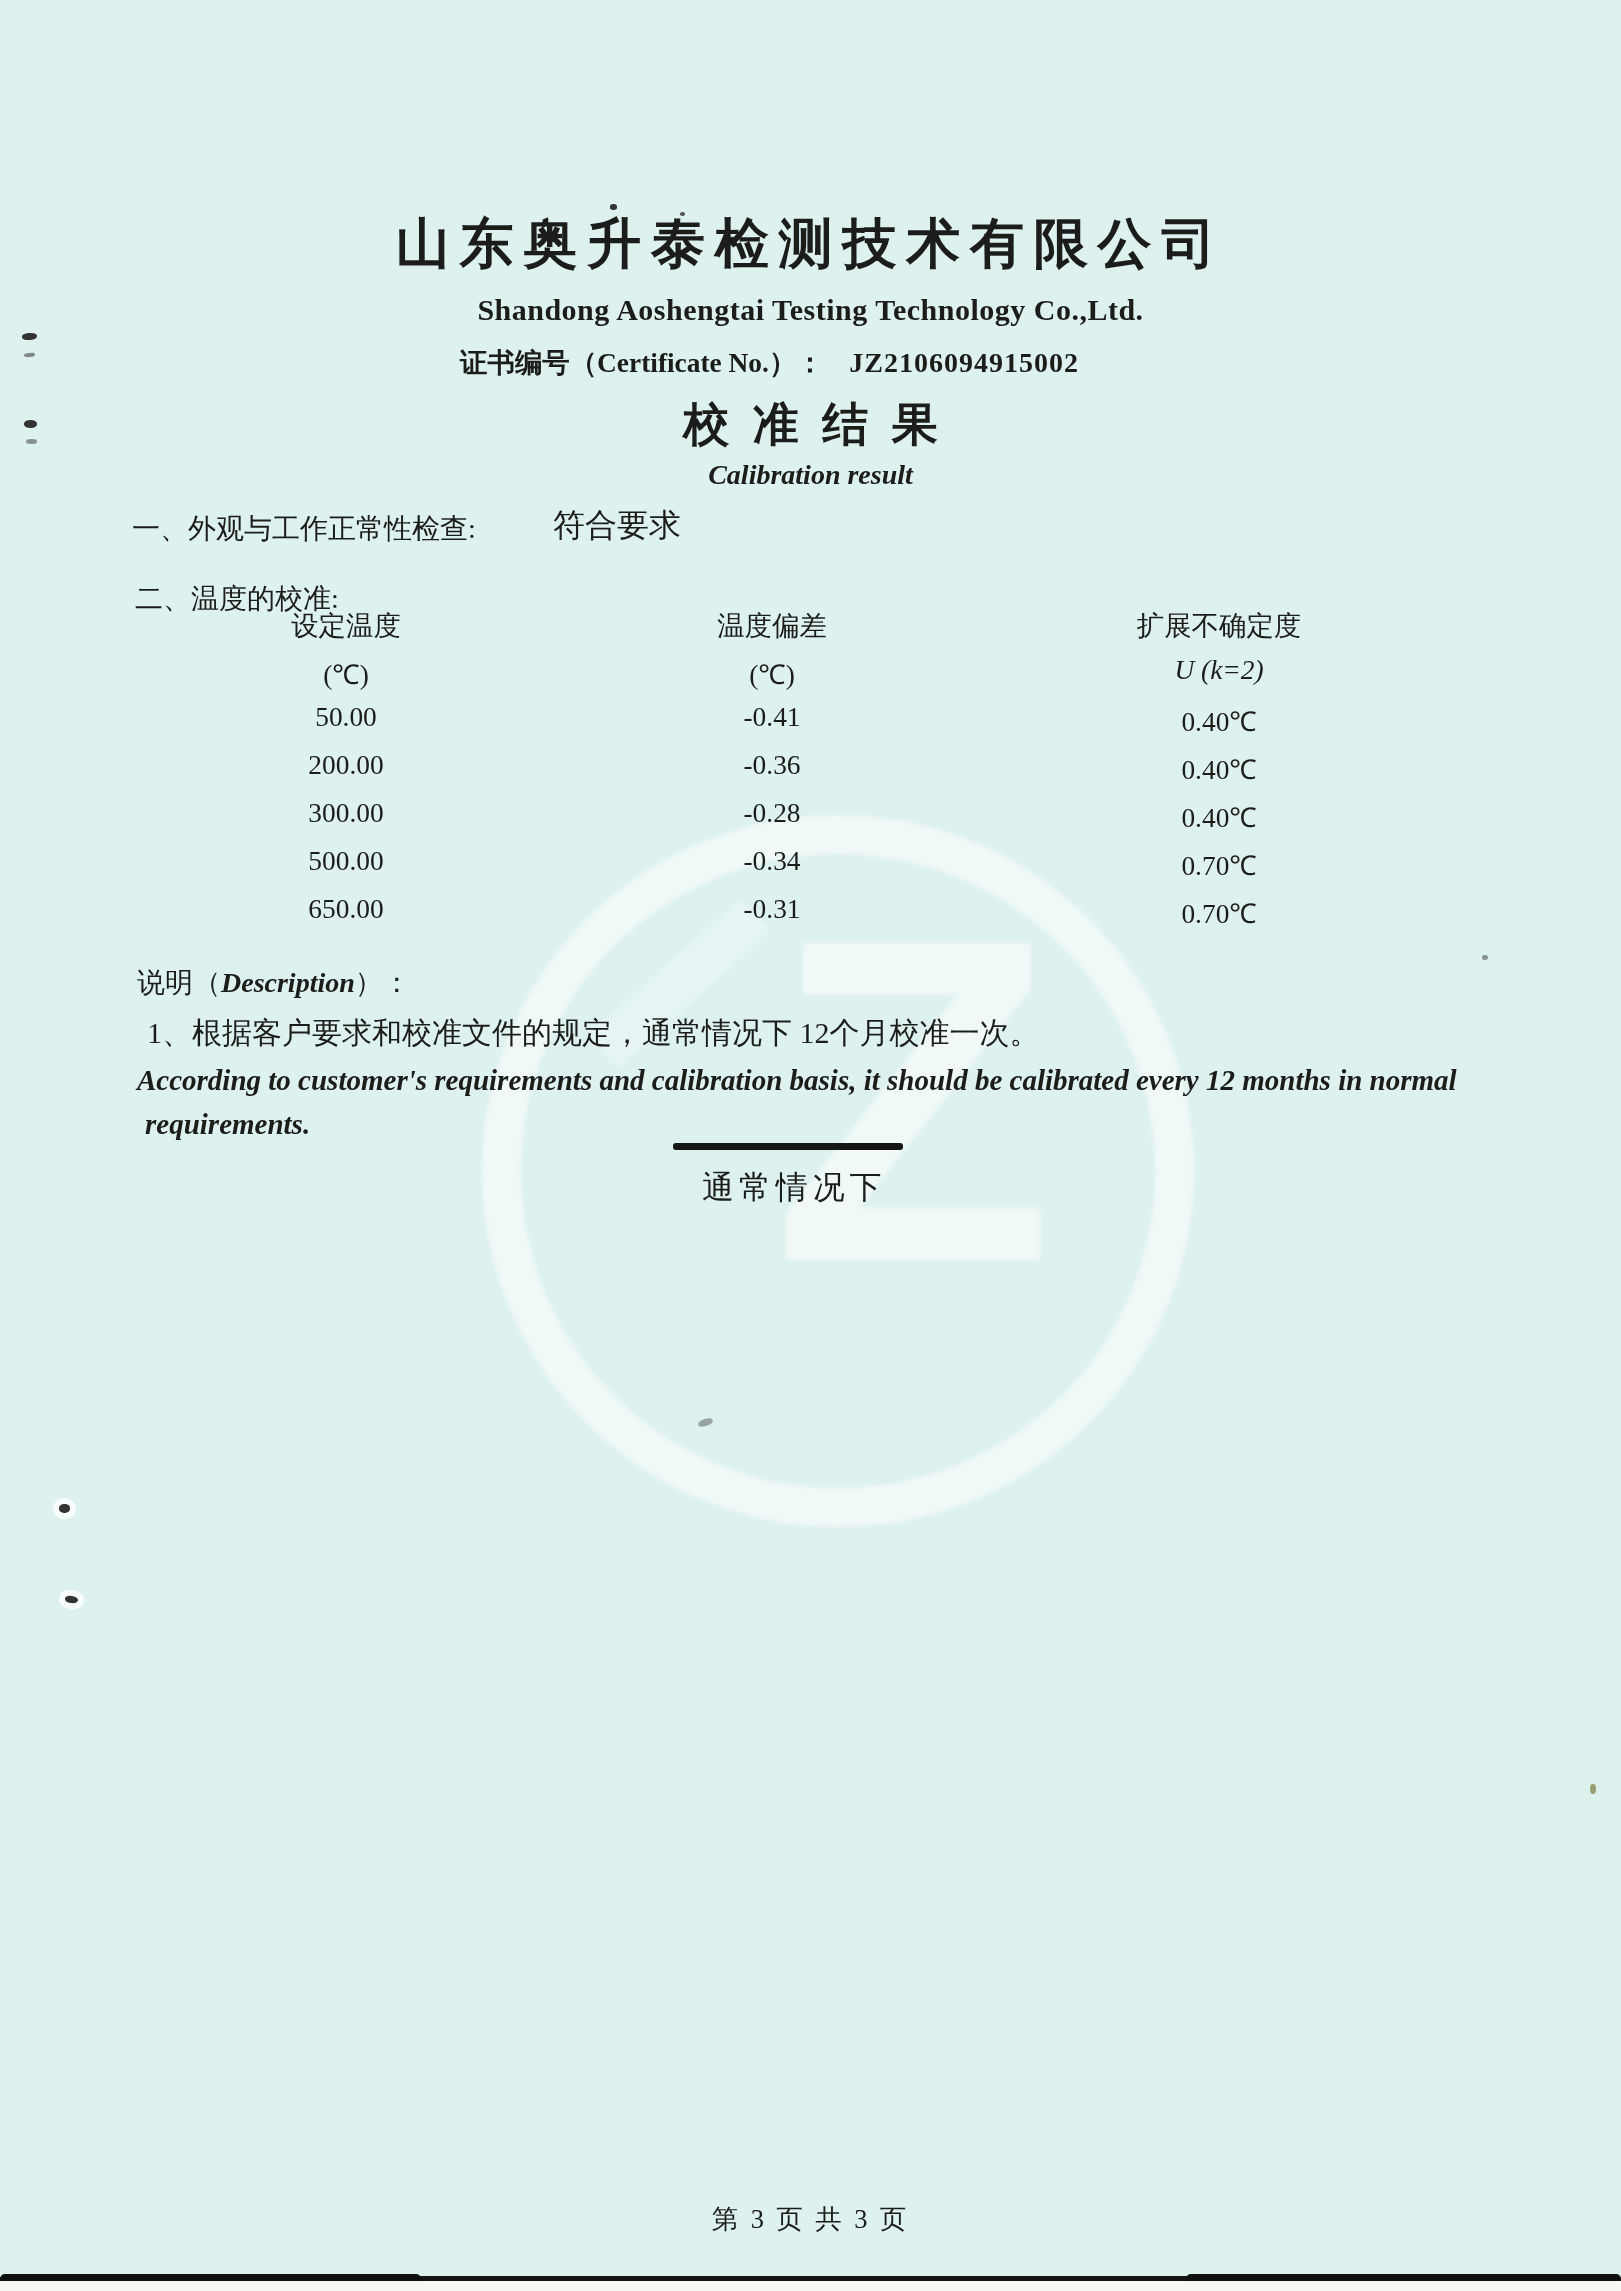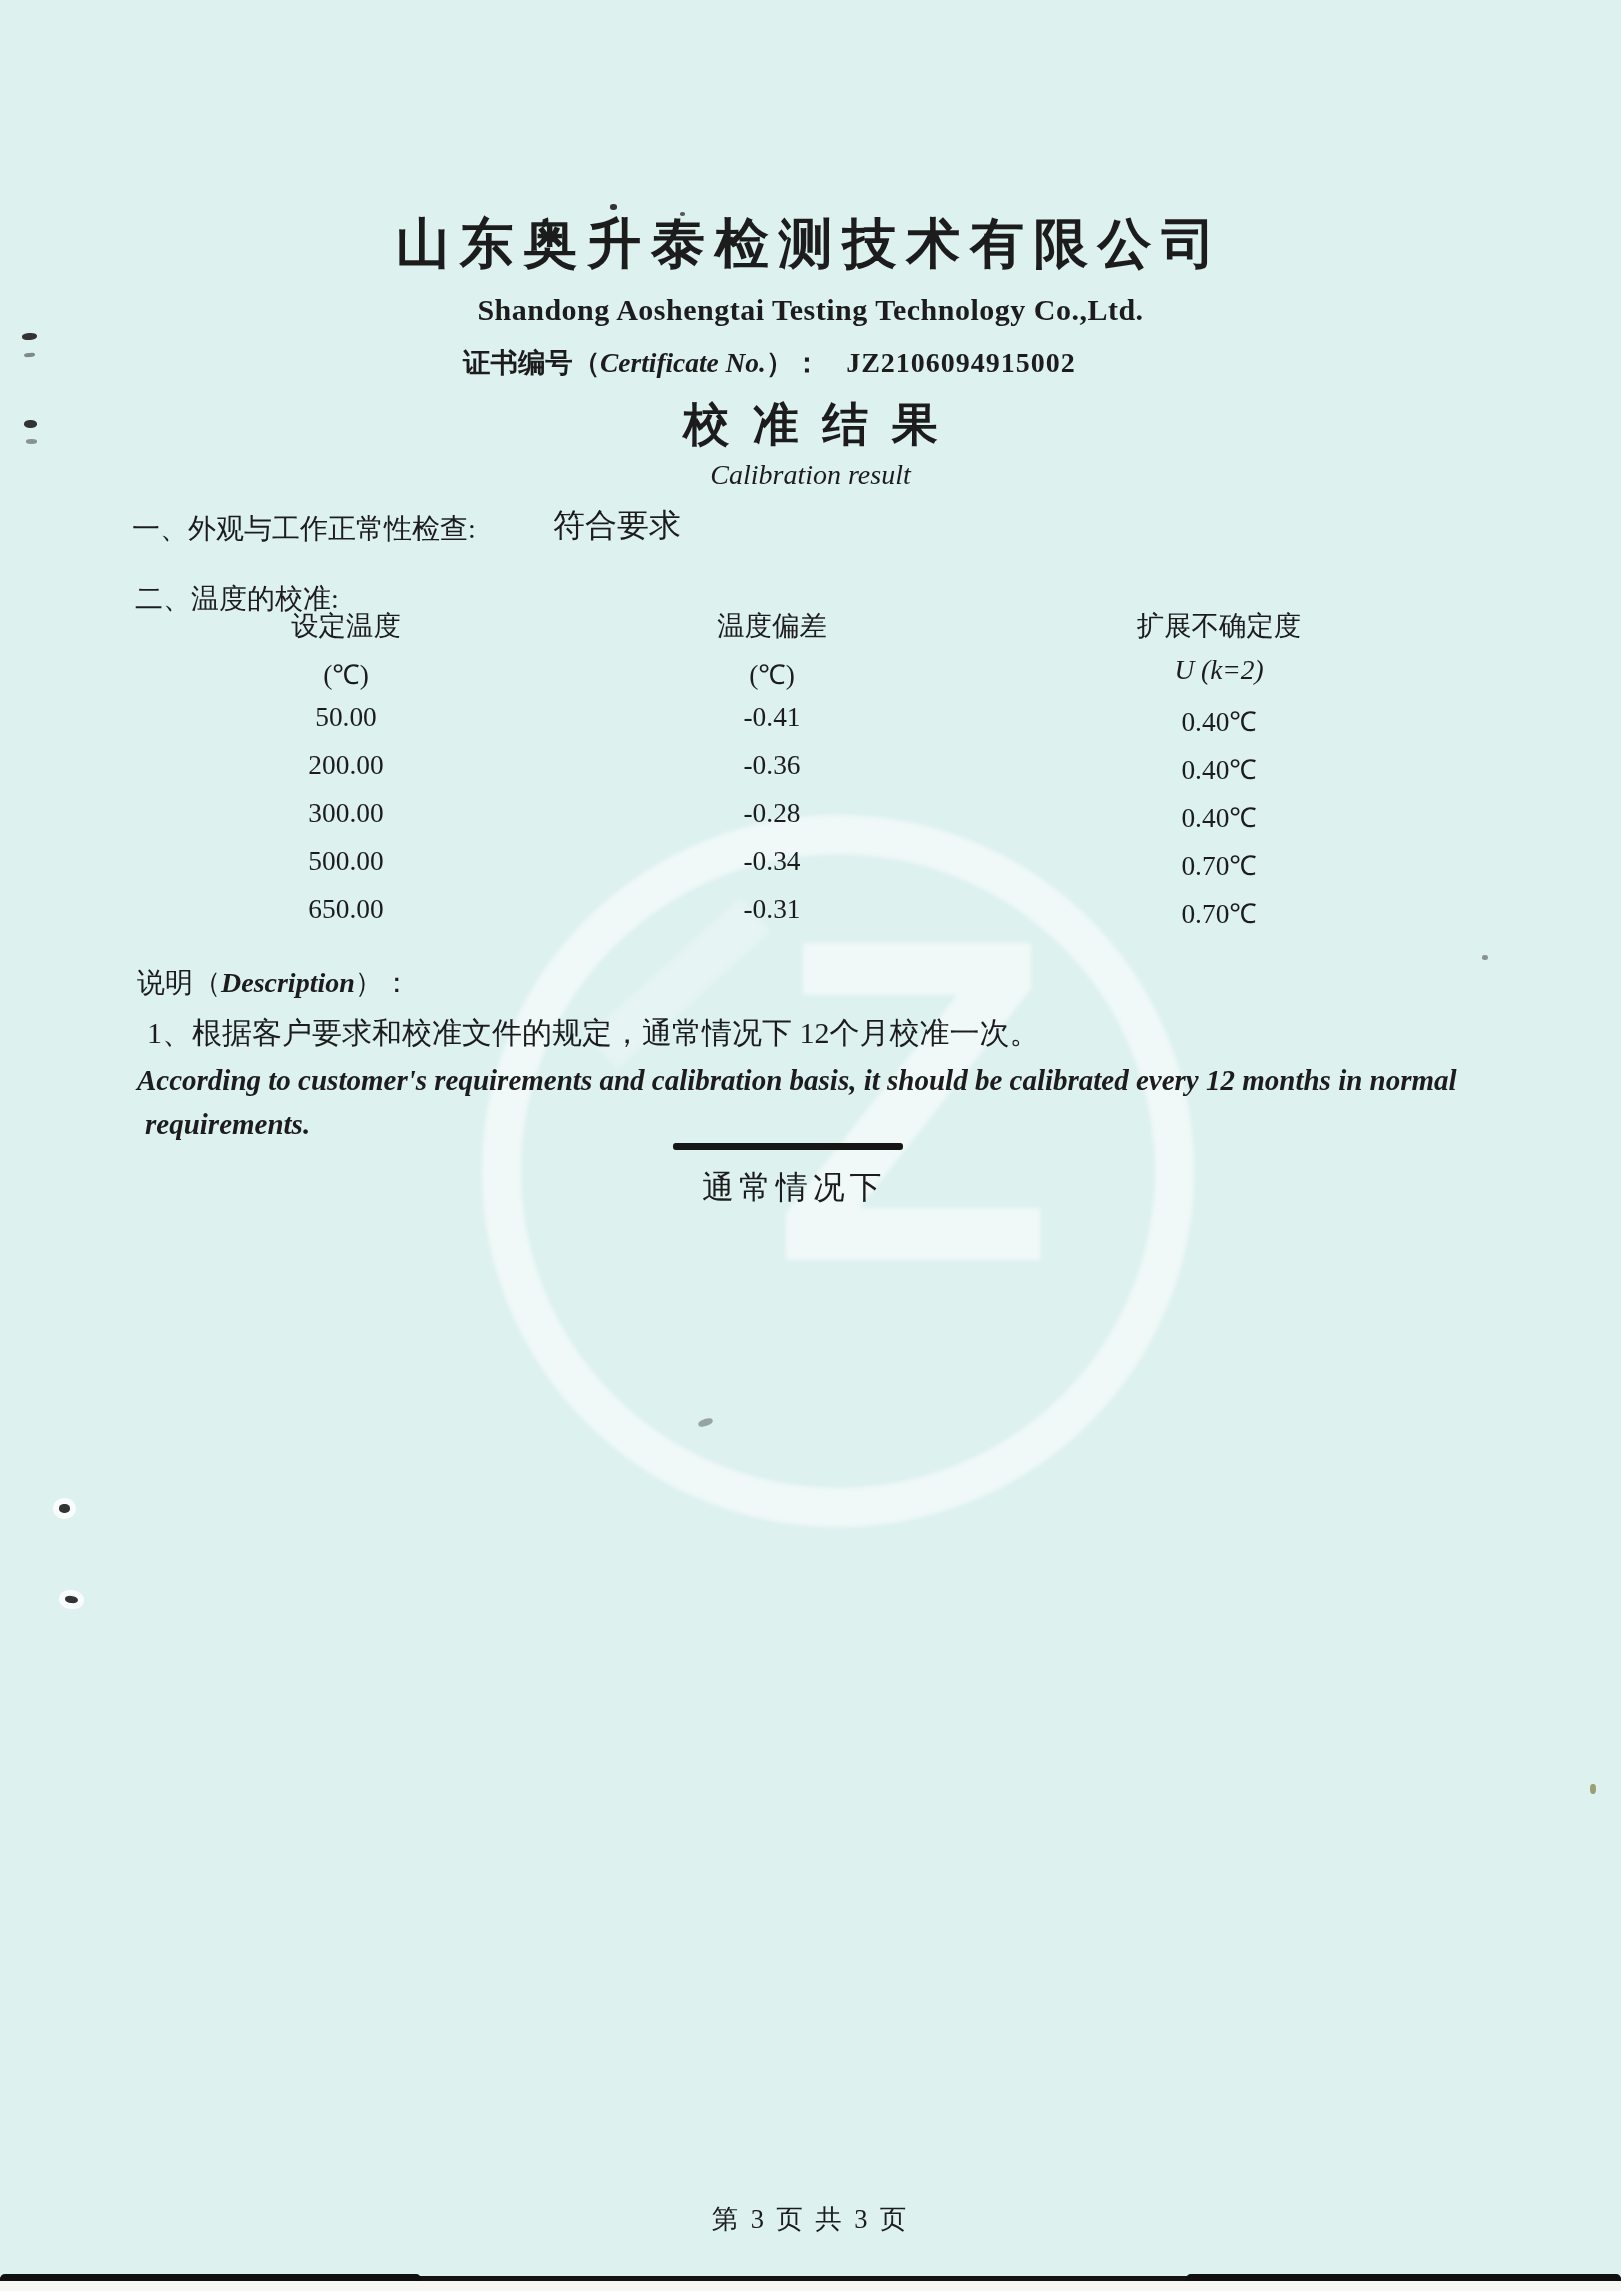--- a/index.html
+++ b/index.html
@@ -16,24 +16,24 @@
     overflow:hidden;
     font-family:"Liberation Serif", serif;
     color:var(--ink);
   }
   .abs{position:absolute;white-space:nowrap;}
   .ctr{left:0;width:100%;text-align:center;}
   
   .company-cn{top:208px;font-size:54px;font-weight:700;letter-spacing:9.8px;font-family:Liberation Sans, sans-serif;}
   .company-en{top:293px;font-size:30px;font-weight:700;font-family:Liberation Serif, serif;letter-spacing:0.5px;}
   .cert-line{top:345px;left:50%;transform:translateX(-50%);margin-left:-41px;font-size:27.4px;font-weight:700;}
-  .cert-line .en{font-style:italic;}
+  .cert-line .en{}
   .cert-no{margin-left:25.5px;font-size:28px;letter-spacing:1px;}
   .result-cn{top:394px;font-size:46px;font-weight:700;letter-spacing:23.5px;margin-left:11.8px;}
-  .result-en{top:459px;font-size:28px;font-weight:400;font-style:italic;}
+  .result-en{top:459px;font-size:28px;font-weight:700;font-style:italic;}
   
   .sec-label{font-size:28px;}
   .sec1{top:510px;left:132px;}
   .sec1-val{top:504px;left:553px;font-size:32px;}
   .sec2{top:580px;left:135px;}
   
   .cell{position:absolute;transform:translateX(-50%);font-size:27.4px;white-space:nowrap;}
   .unit-italic{font-style:italic;}
   
   .desc-head{top:964px;left:137px;font-size:28px;}

